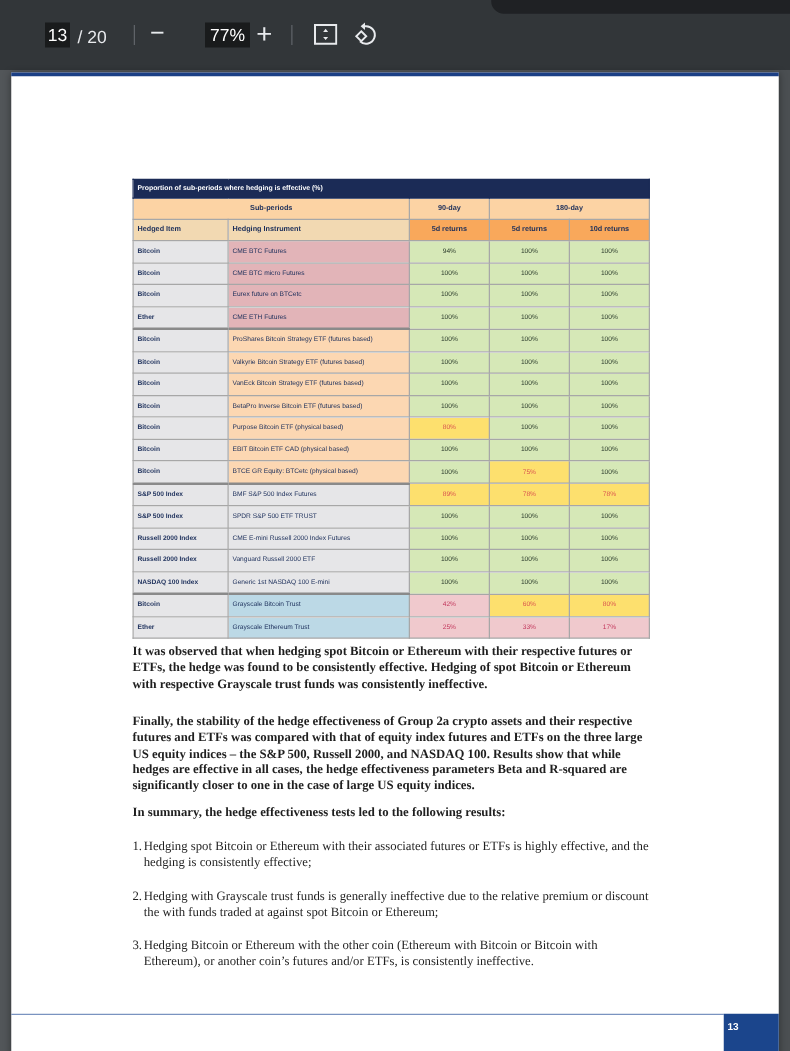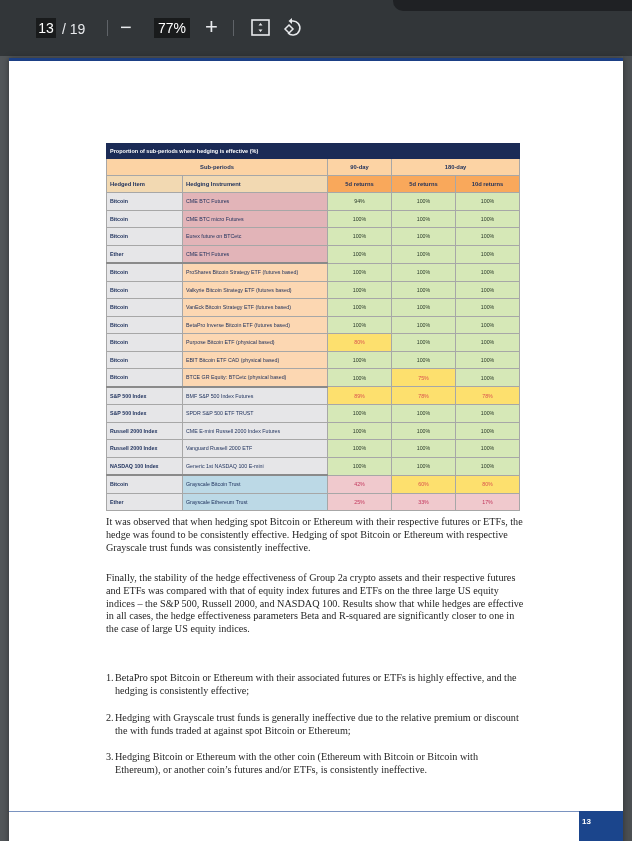--- a/index.html
+++ b/index.html
@@ -64,43 +64,43 @@
     td.inst-gray { background: #e6e6e8; }
     td.inst-blue { background: #bcd9e6; }
     td.val { text-align: center; }
     td.v-green { background: #d6e8b7; color: #2a3a2a; }
     td.v-yellow { background: #fde06e; color: #d9534f; }
     td.v-red { background: #f0c9cd; color: #c2365b; }
     tr.grp-start td.item, tr.grp-start td.inst { border-top: 2px solid #8a8a8a; }
 
     .body-text {
       position: absolute; left: 97px; width: 418px;
-      font-family: "Liberation Serif", serif; font-size: 10.2px; line-height: 12.8px; color: #1f1f1f;
+      font-family: "Liberation Serif", serif; font-size: 10.2px; line-height: 12.8px; color: #1f1f1f; font-weight: bold;
     }
     .list-item { position: absolute; left: 97px; width: 418px; font-family: "Liberation Serif", serif; font-size: 10.2px; line-height: 12.8px; color: #1f1f1f; }
     .list-item .num { position: absolute; left: 0; }
     .list-item .txt { display: block; padding-left: 9px; }
 
     .footer-line { position: absolute; left: 0; top: 750px; width: 570px; height: 1px; background: #7a93c0; }
     .page-num-box {
       position: absolute; left: 570px; top: 750px; width: 44px; height: 50px; background: #1b458c;
       color: #fff; font-size: 8px; font-weight: bold;
     }
     .page-num-box span { position: absolute; left: 3px; top: 6px; }
   </style>
 </head>
 <body>
 
 <div class="toolbar">
   <div class="toolbar-shadow"></div>
   <div class="page-input">13</div>
-  <div class="tb-item page-total">/ 19</div>
+  <div class="tb-item page-total">/ 20</div>
   <div class="tb-sep" style="left:107px"></div>
   <div class="tb-item zoom-out" style="left:120px">−</div>
-  <div class="zoom-input" style="left:154px">77%</div>
+  <div class="zoom-input" style="left:164px">77%</div>
   <div class="tb-item zoom-in">+</div>
   <div class="tb-sep" style="left:233px"></div>
   <svg class="fit-icon" viewBox="0 0 19 17">
     <rect x="1" y="1" width="17" height="15" fill="none" stroke="#e8eaed" stroke-width="1.6"></rect>
     <path d="M9.5 4 L7.5 6.5 H11.5 Z M9.5 13 L7.5 10.5 H11.5 Z" fill="#e8eaed"></path>
   </svg>
   <svg class="rotate-icon" viewBox="0 0 20 22">
     <path d="M9 4 A7 7 0 1 1 5 16" fill="none" stroke="#e8eaed" stroke-width="1.6"></path>
     <path d="M9 1 L9 7 L5.5 4 Z" fill="#e8eaed"></path>
     <path d="M6 8 L10 12 L6 16 L2 12 Z" fill="none" stroke="#e8eaed" stroke-width="1.5"></path>
@@ -261,24 +261,25 @@
           <td class="inst inst-blue">Grayscale Ethereum Trust</td>
           <td class="val v-red">25%</td>
           <td class="val v-red">33%</td>
           <td class="val v-red">17%</td>
         </tr>
       </tbody>
   </table>
 
   <div class="body-text" style="top:455px">It was observed that when hedging spot Bitcoin or Ethereum with their respective futures or ETFs, the hedge was found to be consistently effective. Hedging of spot Bitcoin or Ethereum with respective Grayscale trust funds was consistently ineffective.</div>
   <div class="body-text" style="top:511px">Finally, the stability of the hedge effectiveness of Group 2a crypto assets and their respective futures and ETFs was compared with that of equity index futures and ETFs on the three large US equity indices – the S&amp;P 500, Russell 2000, and NASDAQ 100. Results show that while hedges are effective in all cases, the hedge effectiveness parameters Beta and R-squared are significantly closer to one in the case of large US equity indices.</div>
+  <div class="body-text" style="top:584px">In summary, the hedge effectiveness tests led to the following results:</div>
 
   <div class="list-item" style="top:611px">
     <span class="num">1.</span>
-    <span class="txt">BetaPro spot Bitcoin or Ethereum with their associated futures or ETFs is highly effective, and the hedging is consistently effective;</span>
+    <span class="txt">Hedging spot Bitcoin or Ethereum with their associated futures or ETFs is highly effective, and the hedging is consistently effective;</span>
   </div>
   <div class="list-item" style="top:651px">
     <span class="num">2.</span>
     <span class="txt">Hedging with Grayscale trust funds is generally ineffective due to the relative premium or discount the with funds traded at against spot Bitcoin or Ethereum;</span>
   </div>
   <div class="list-item" style="top:690px">
     <span class="num">3.</span>
     <span class="txt">Hedging Bitcoin or Ethereum with the other coin (Ethereum with Bitcoin or Bitcoin with Ethereum), or another coin’s futures and/or ETFs, is consistently ineffective.</span>
   </div>
 

